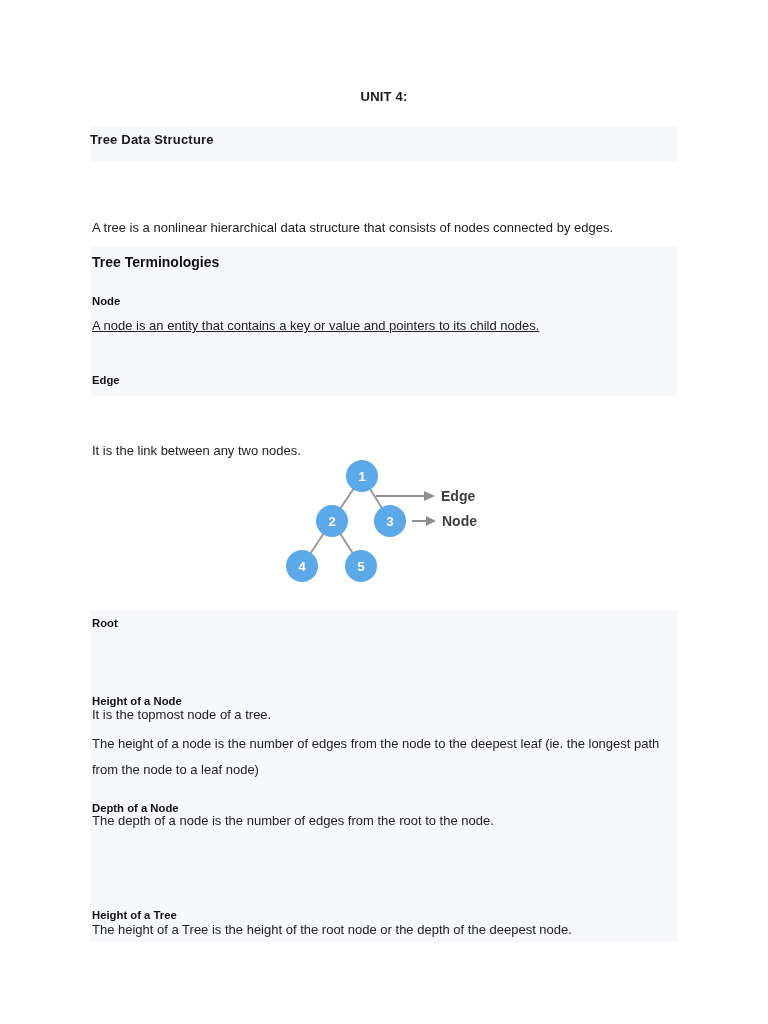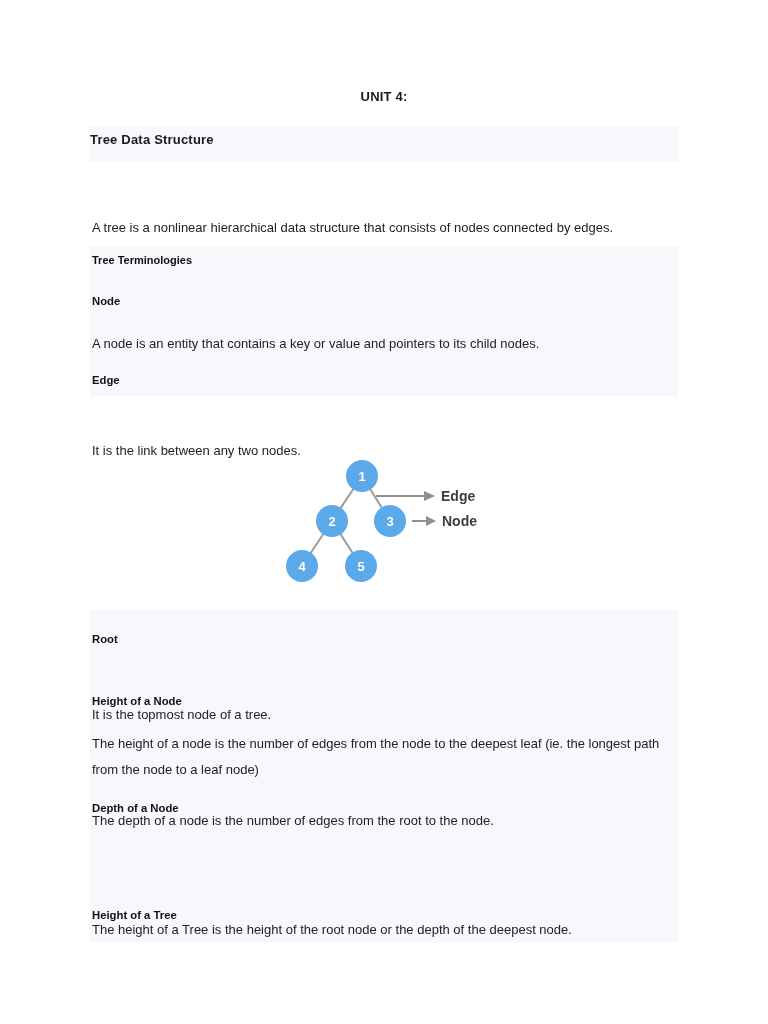--- a/index.html
+++ b/index.html
@@ -64,31 +64,31 @@
   }
 
   .heading {
     position: absolute;
     left: 92px;
     width: 580px;
     font-weight: bold;
     color: #111111;
   }
 
-  .h-section { font-size: 11px; }
+  .h-section { font-size: 14px; }
   .h-sub     { font-size: 11.3px; }
 
   
   #p-intro       { top: 215px; }
   #h-terms       { top: 254px; }
   #h-node        { top: 295px; }
-  #p-node        { top: 331px; }
+  #p-node        { top: 313px; text-decoration: underline; }
   #h-edge        { top: 374px; }
   #p-edge        { top: 410px; margin-top: 28px; }
-  #h-root        { top: 617px; margin-top: 16px; }
+  #h-root        { top: 617px; }
   #p-root        { top: 686px; margin-top: 16px; }
   #h-height-node { top: 695px; }
   #p-height-node { top: 731px; }
   #h-depth-node  { top: 802px; }
   #p-depth-node  { top: 808px; }
   #h-height-tree { top: 881px; margin-top: 28px; }
   #p-height-tree { top: 917px; }
 
   
   #tree-figure {

